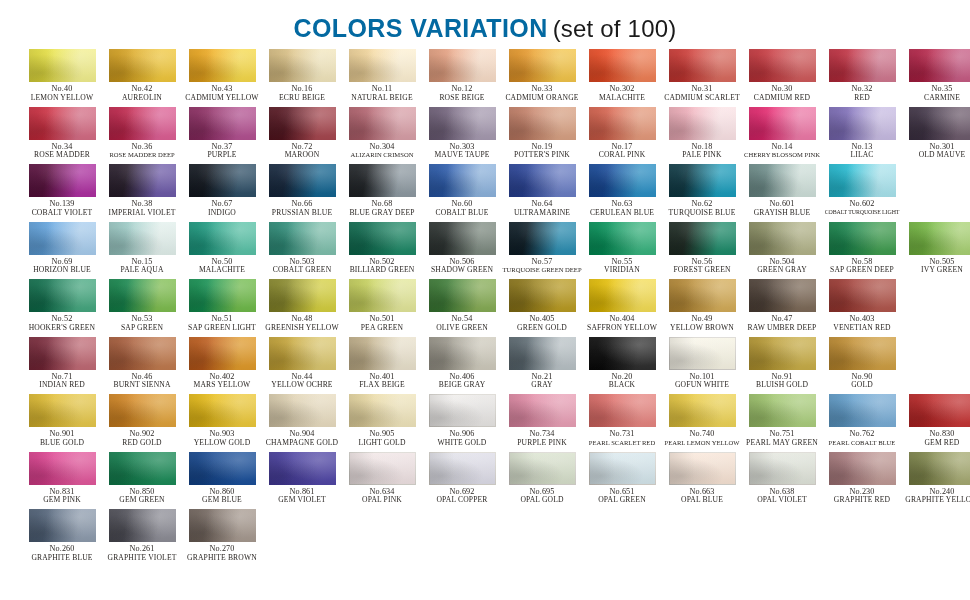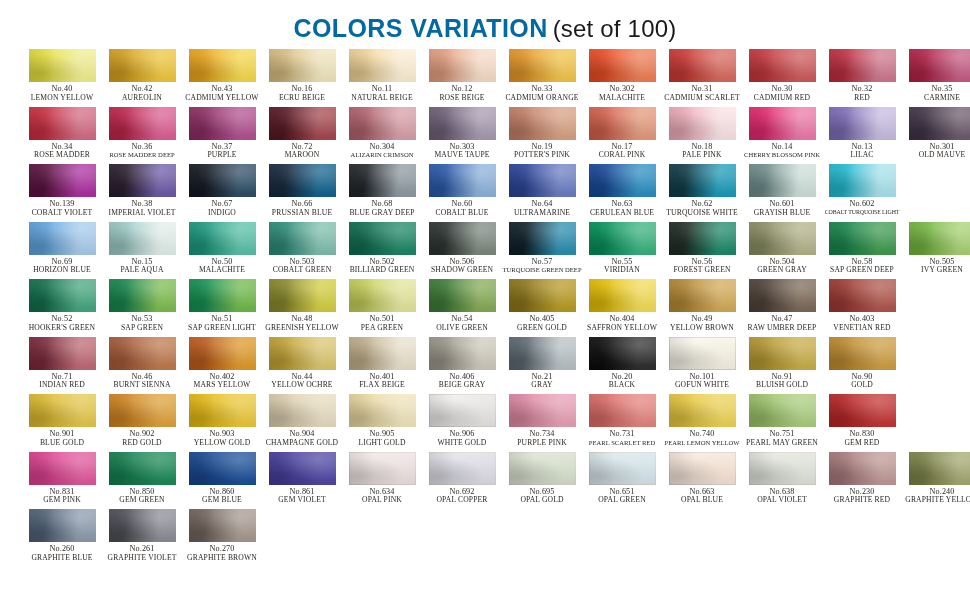--- a/index.html
+++ b/index.html
@@ -439,21 +439,21 @@
             <span class="nm">CERULEAN BLUE</span>
           </div>
         </div>
         <div class="cell">
           <div class="swatch" style="background: linear-gradient(100deg, rgb(12, 58, 70) 0%, rgb(12, 58, 70) 26%, rgb(26, 156, 187) 72%, rgb(26, 156, 187) 100%);">
             <span class="grainA" style="background: radial-gradient(at 18% 72%, rgba(0, 0, 0, 0.16) 0%, rgba(0, 0, 0, 0) 55%), radial-gradient(at 74% 24%, rgba(255, 255, 255, 0.22) 0%, rgba(255, 255, 255, 0) 60%);"></span>
             <span class="grainB" style="background: linear-gradient(to right, rgba(0, 0, 0, 0.1) 0%, rgba(0, 0, 0, 0) 38%), linear-gradient(rgba(255, 255, 255, 0.1) 0%, rgba(0, 0, 0, 0.07) 100%);"></span>
           </div>
           <div class="cap">
             <span class="no">No.62</span>
-            <span class="nm">TURQUOISE  WHITE</span>
+            <span class="nm">TURQUOISE  BLUE</span>
           </div>
         </div>
         <div class="cell">
           <div class="swatch" style="background: linear-gradient(100deg, rgb(110, 143, 140) 0%, rgb(110, 143, 140) 26%, rgb(207, 224, 218) 72%, rgb(207, 224, 218) 100%);">
             <span class="grainA" style="background: radial-gradient(at 18% 72%, rgba(0, 0, 0, 0.16) 0%, rgba(0, 0, 0, 0) 55%), radial-gradient(at 74% 24%, rgba(255, 255, 255, 0.22) 0%, rgba(255, 255, 255, 0) 60%);"></span>
             <span class="grainB" style="background: linear-gradient(to right, rgba(0, 0, 0, 0.1) 0%, rgba(0, 0, 0, 0) 38%), linear-gradient(rgba(255, 255, 255, 0.1) 0%, rgba(0, 0, 0, 0.07) 100%);"></span>
           </div>
           <div class="cap">
             <span class="no">No.601</span>
             <span class="nm">GRAYISH BLUE</span>
@@ -908,20 +908,30 @@
           </div>
         </div>
         <div class="cell">
           <div class="swatch" style="background: linear-gradient(100deg, rgb(156, 195, 104) 0%, rgb(156, 195, 104) 26%, rgb(172, 207, 126) 72%, rgb(172, 207, 126) 100%);">
             <span class="grainA" style="background: radial-gradient(at 18% 72%, rgba(0, 0, 0, 0.16) 0%, rgba(0, 0, 0, 0) 55%), radial-gradient(at 74% 24%, rgba(255, 255, 255, 0.22) 0%, rgba(255, 255, 255, 0) 60%);"></span>
             <span class="grainB" style="background: linear-gradient(to right, rgba(0, 0, 0, 0.1) 0%, rgba(0, 0, 0, 0) 38%), linear-gradient(rgba(255, 255, 255, 0.1) 0%, rgba(0, 0, 0, 0.07) 100%);"></span>
           </div>
           <div class="cap">
             <span class="no">No.751</span>
             <span class="nm">PEARL MAY GREEN</span>
+          </div>
+        </div>
+        <div class="cell">
+          <div class="swatch" style="background: linear-gradient(100deg, rgb(93, 156, 203) 0%, rgb(93, 156, 203) 26%, rgb(121, 173, 214) 72%, rgb(121, 173, 214) 100%);">
+            <span class="grainA" style="background: radial-gradient(at 18% 72%, rgba(0, 0, 0, 0.16) 0%, rgba(0, 0, 0, 0) 55%), radial-gradient(at 74% 24%, rgba(255, 255, 255, 0.22) 0%, rgba(255, 255, 255, 0) 60%);"></span>
+            <span class="grainB" style="background: linear-gradient(to right, rgba(0, 0, 0, 0.1) 0%, rgba(0, 0, 0, 0) 38%), linear-gradient(rgba(255, 255, 255, 0.1) 0%, rgba(0, 0, 0, 0.07) 100%);"></span>
+          </div>
+          <div class="cap">
+            <span class="no">No.762</span>
+            <span class="nm shrink">PEARL COBALT BLUE</span>
           </div>
         </div>
         <div class="cell">
           <div class="swatch" style="background: linear-gradient(100deg, rgb(187, 34, 34) 0%, rgb(187, 34, 34) 26%, rgb(197, 53, 53) 72%, rgb(197, 53, 53) 100%);">
             <span class="grainA" style="background: radial-gradient(at 18% 72%, rgba(0, 0, 0, 0.16) 0%, rgba(0, 0, 0, 0) 55%), radial-gradient(at 74% 24%, rgba(255, 255, 255, 0.22) 0%, rgba(255, 255, 255, 0) 60%);"></span>
             <span class="grainB" style="background: linear-gradient(to right, rgba(0, 0, 0, 0.1) 0%, rgba(0, 0, 0, 0) 38%), linear-gradient(rgba(255, 255, 255, 0.1) 0%, rgba(0, 0, 0, 0.07) 100%);"></span>
           </div>
           <div class="cap">
             <span class="no">No.830</span>
             <span class="nm">GEM RED</span>

